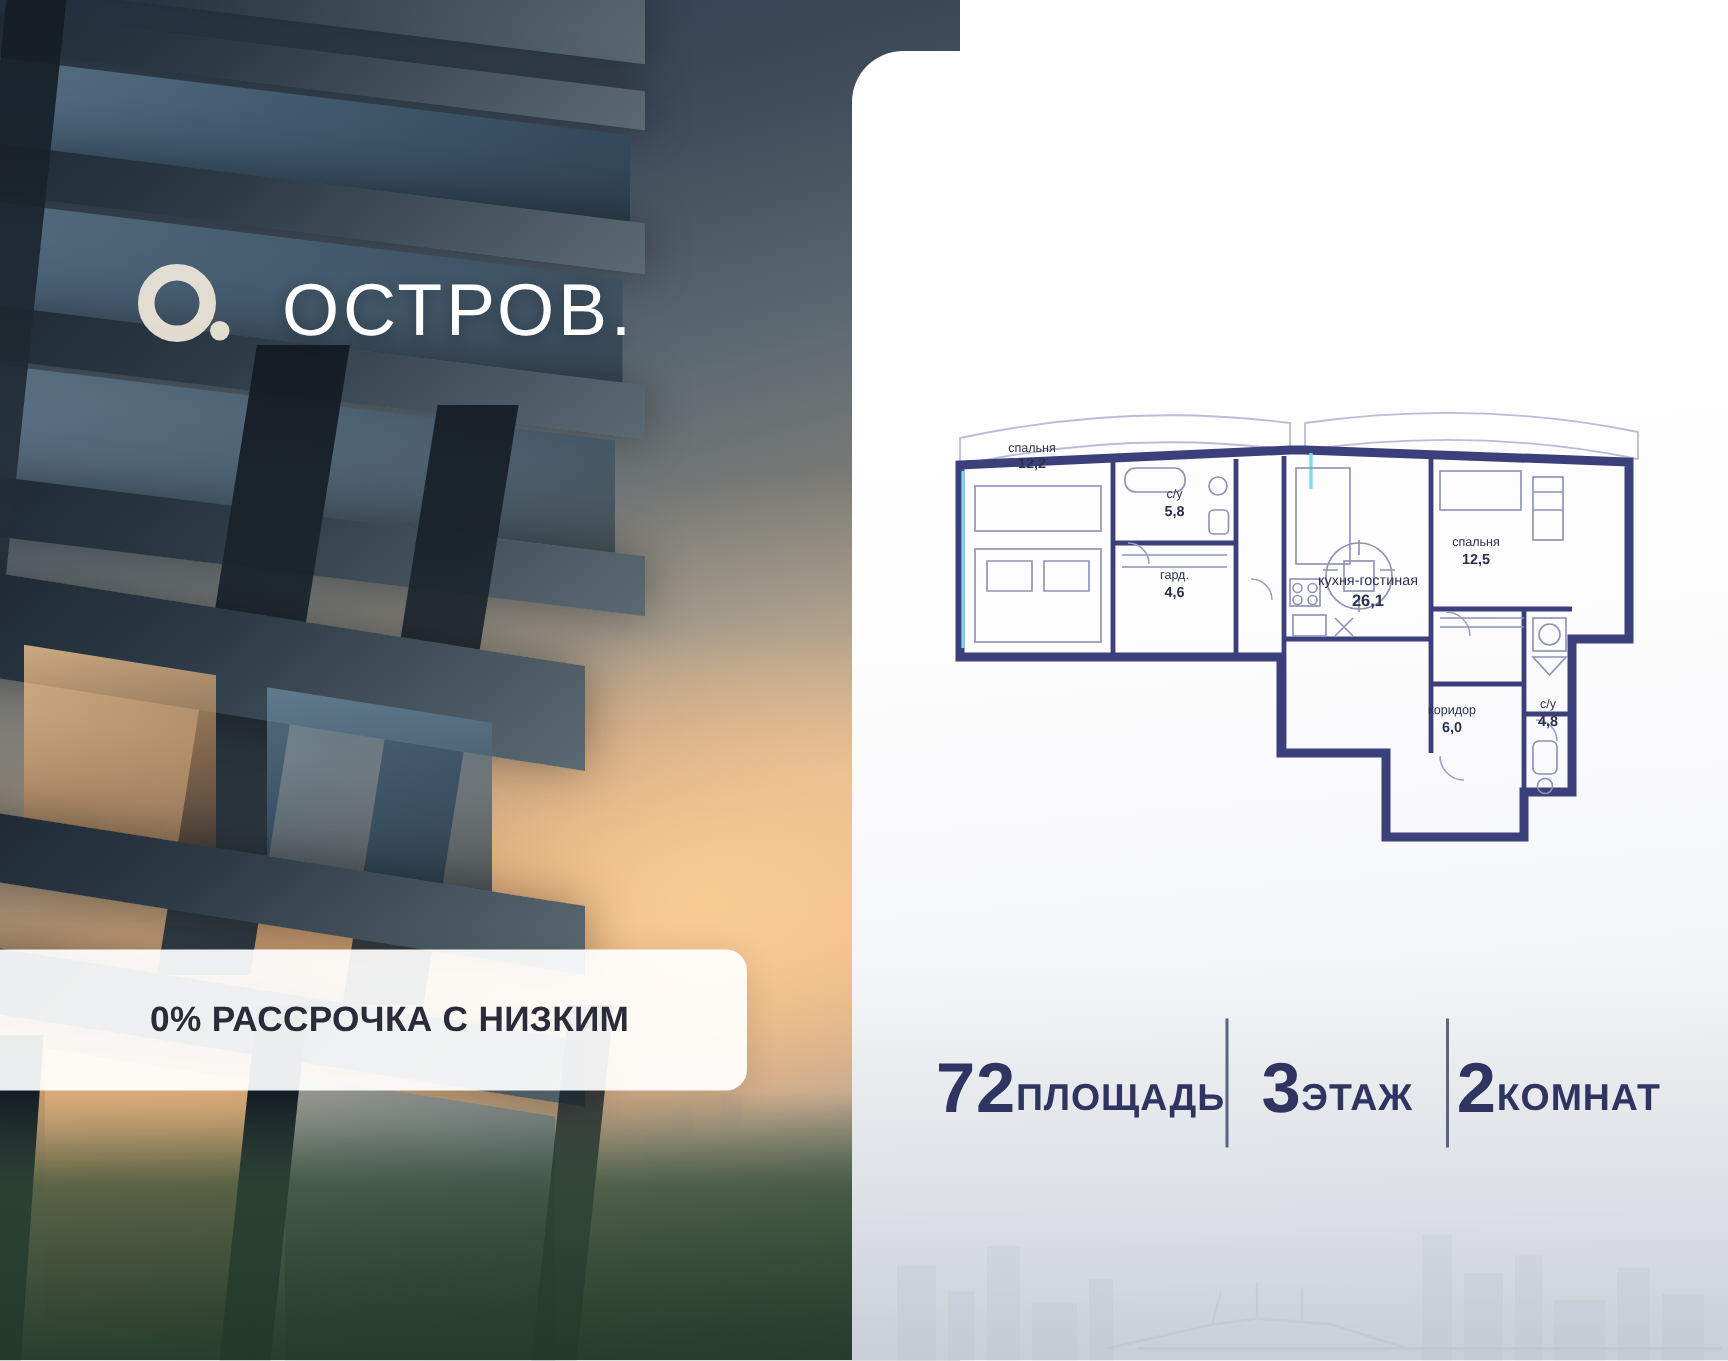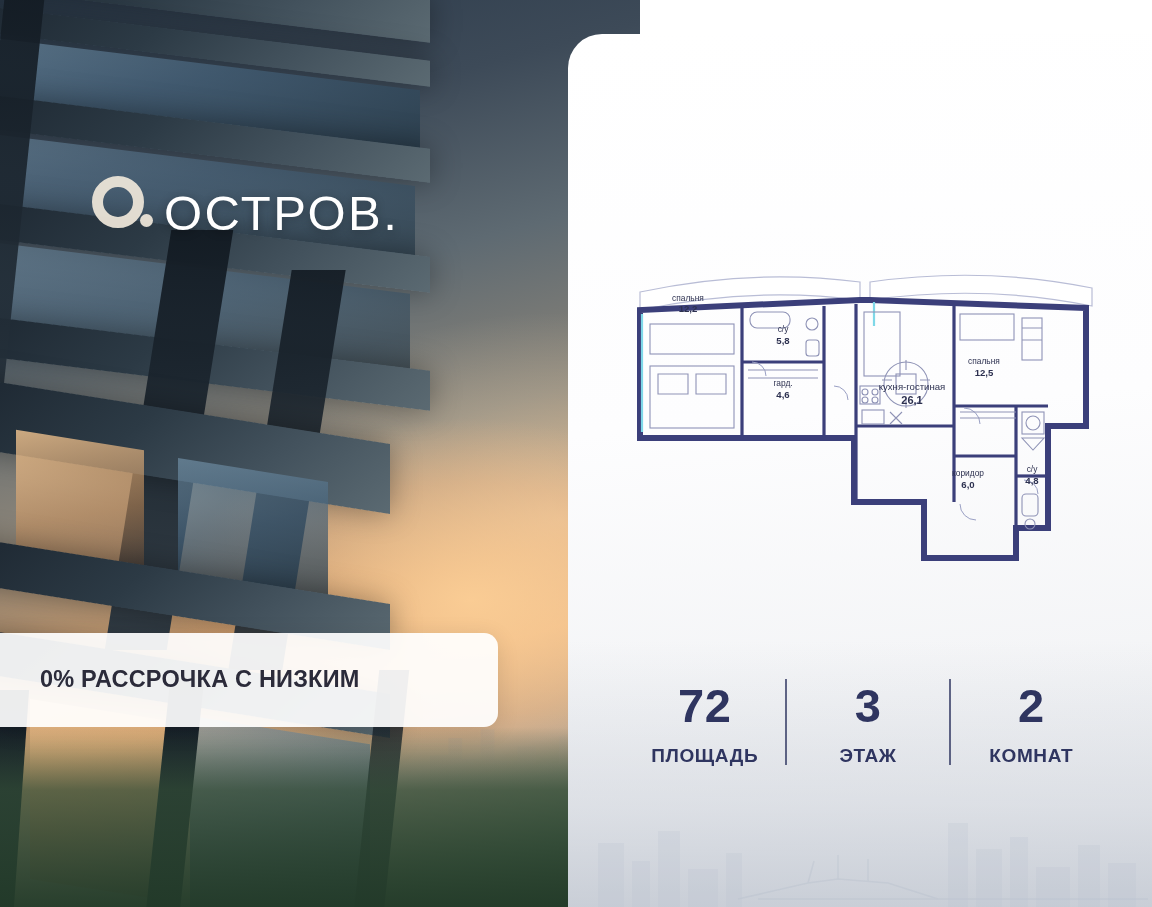--- a/index.html
+++ b/index.html
@@ -59,21 +59,21 @@
     background:linear-gradient(160deg, rgba(255,206,150,.85) 0%, rgba(215,150,90,.55) 60%, rgba(120,80,50,.4) 100%);
   }
   .diag {
     position:absolute;
     background:linear-gradient(180deg,#121a22,#2b3843);
   }
 
   
   .logo {
     position:absolute; left:92px; top:176px;
-    display:flex; align-items:flex-end; gap:0;
+    display:flex; align-items:center; gap:24px;
     z-index:8;
   }
   .logo-mark {
     position:relative; width:72px; height:62px;
   }
   .logo-ring {
     position:absolute; left:0; top:0; width:52px; height:52px;
     border-radius:50%;
     border:11px solid rgba(235,228,215,0.95);
     box-sizing:border-box;
@@ -94,21 +94,21 @@
   
   .promo {
     position:absolute; left:0; top:633px; width:498px; height:94px;
     background:rgba(255,255,255,0.92);
     border-radius:0 14px 14px 0;
     display:flex; align-items:center;
     z-index:9;
     box-shadow:0 4px 22px rgba(0,0,0,.12);
   }
   .promo-text {
-    padding:0 40px 0 40px;
+    padding:0 40px 0 100px;
     color:#2b2b3a;
     font-size:23.5px;
     font-weight:700;
     line-height:1.32;
     letter-spacing:.2px;
   }
 
   
   .card {
     position:absolute; left:568px; top:0; width:584px; height:907px;
@@ -131,27 +131,27 @@
     position:absolute; left:56px; top:232px; width:480px; height:310px;
   }
   .plan svg { display:block; }
 
   
   .stats {
     position:absolute; left:56px; top:628px; width:488px; height:124px;
     display:flex; align-items:stretch;
     z-index:6;
   }
-  .stat { flex:1; display:flex; flex-direction:column; align-items:center; justify-content:center; }
+  .stat { flex:1; display:flex; align-items:center; justify-content:center; }
   .stat-value {
     font-size:47px; font-weight:700; color:#2f3560; line-height:1;
     letter-spacing:.5px;
   }
   .stat-label {
-    margin-top:16px; font-size:19px; font-weight:700; color:#2f3560;
+    margin-top:16px; font-size:25px; font-weight:700; color:#2f3560;
     letter-spacing:.6px; text-transform:uppercase;
   }
   .divider {
     width:2px; background:#2f3560; opacity:.75;
     margin:6px 0 10px 0;
     align-self:center; height:86px;
   }
 </style>
 </head>
 <body>

